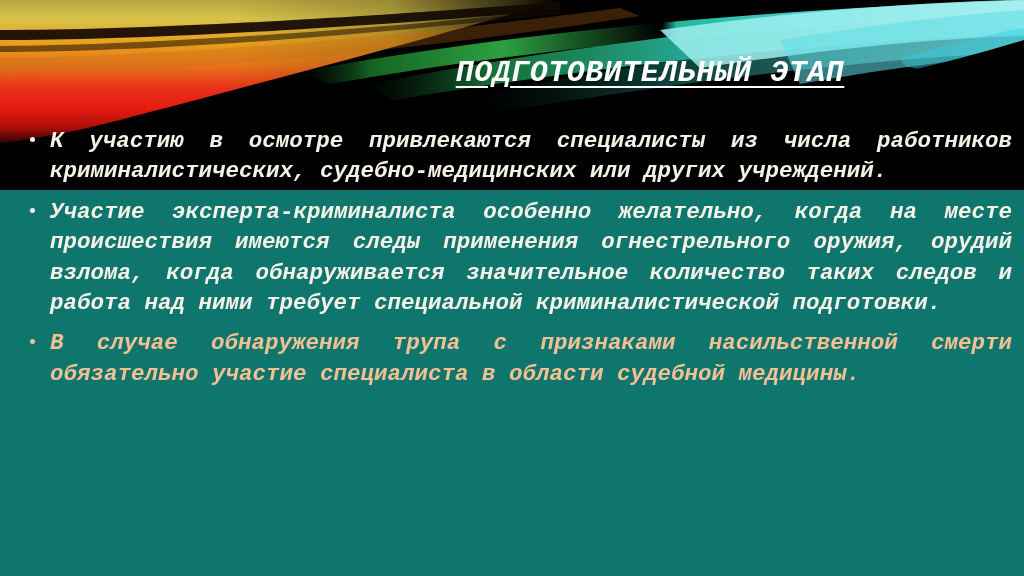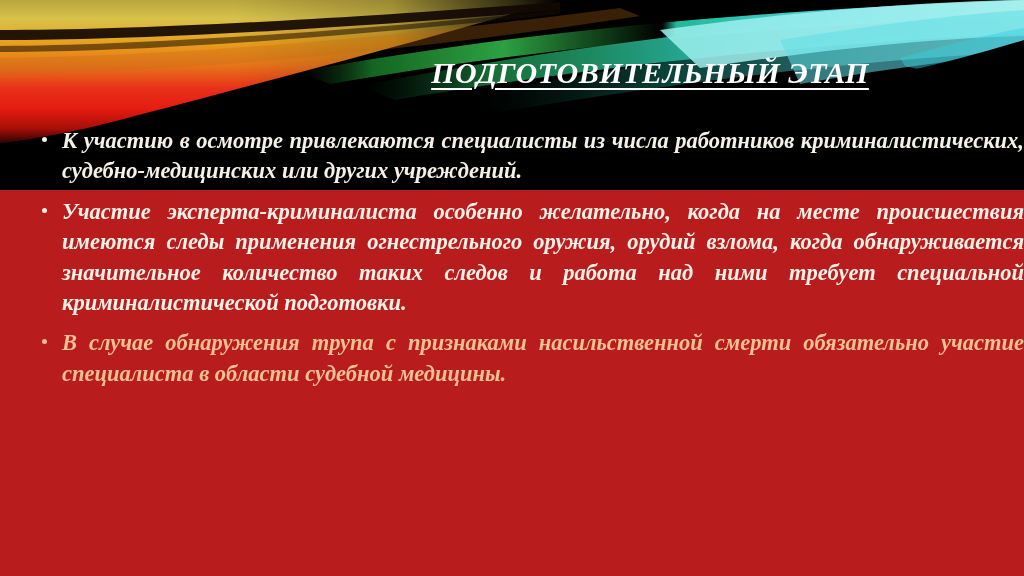--- a/index.html
+++ b/index.html
@@ -50,21 +50,21 @@
     letter-spacing: 0.5px;
     text-decoration: underline;
     text-underline-offset: 5px;
     text-decoration-thickness: 2px;
     white-space: nowrap;
   }
 
   
   .body {
     position: absolute;
-    left: 36px;
+    left: 24px;
     top: 126px;
     width: 988px;
   }
 
   .bullet {
     position: relative;
     display: block;
     padding-left: 26px;
     margin: 0 0 10px 0;
     font-size: 22.5px;
@@ -91,21 +91,21 @@
     display: block;
   }
 
   
   .tone-cream  { color: #f6f1e7; }
   .tone-peach  { color: #f3c093; }
 </style>
 </head>
 <body>
 
-<div class="slide" style="background: #b91c1c;">
+<div class="slide" style="background: #0f766e; font-family: Liberation Mono, monospace;">
 
   <div class="decor">
     <svg viewBox="0 0 1024 190" preserveAspectRatio="none" aria-hidden="true">
       <defs>
 
         <linearGradient id="warmV" x1="0" y1="0" x2="0" y2="1">
           <stop offset="0.00" stop-color="#b9a63f"></stop>
           <stop offset="0.13" stop-color="#d8c24a"></stop>
           <stop offset="0.30" stop-color="#e8a01c"></stop>
           <stop offset="0.46" stop-color="#e8741a"></stop>

